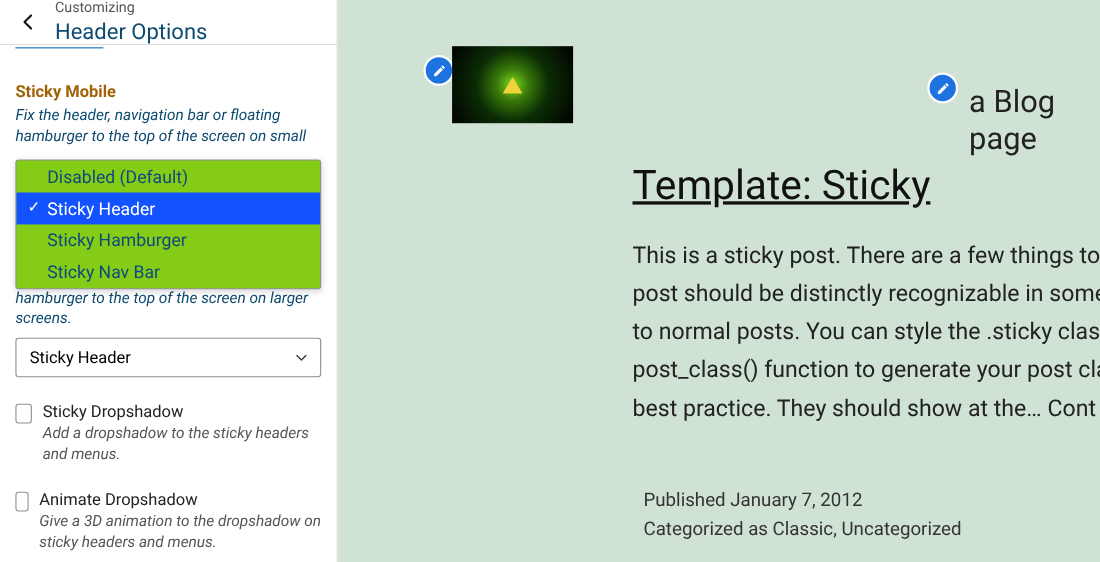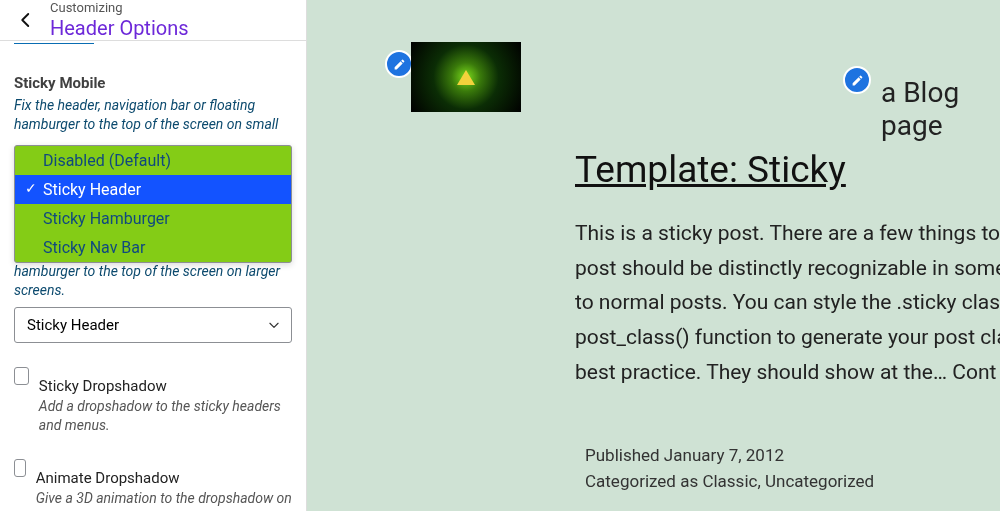--- a/index.html
+++ b/index.html
@@ -4,35 +4,35 @@
 <style>
   * { box-sizing: border-box; margin: 0; padding: 0; }
   html, body { width: 1000px; height: 511px; overflow: hidden; font-family: -apple-system, BlinkMacSystemFont, "Segoe UI", Roboto, sans-serif; background: #fff; }
   .app { display: flex; width: 100%; height: 100%; }
   .sidebar { width: 307px; flex: 0 0 307px; background: #fff; border-right: 1px solid #ddd; display: flex; flex-direction: column; }
   .sb-header { height: 55px; border-bottom: 1px solid #ddd; display: flex; align-items: center; padding: 0 12px 0 6px; }
   .back-btn { width: 40px; height: 40px; display: flex; align-items: center; justify-content: center; cursor: pointer; }
   .back-btn svg { width: 18px; height: 18px; }
   .titles { display: flex; flex-direction: column; line-height: 1.2; margin-left: 4px; }
   .titles .sub { font-size: 13px; color: #555; }
-  .titles .main { font-size: 20px; color: #6d28d9; }
+  .titles .main { font-size: 20px; color: #0c4a6e; }
   .sb-body { padding: 0 14px 14px 14px; position: relative; }
   .partial-pill { height: 7px; border-top: 1px solid #0a6db3; margin-top: 2px; width: 80px; }
-  .section-title { font-size: 15px; font-weight: 700; color: #404040; margin-top: 24px; }
+  .section-title { font-size: 15px; font-weight: 700; color: #a16207; margin-top: 24px; }
   .helptext { font-size: 14px; color: #0c4a6e; font-style: italic; line-height: 1.35; margin-top: 4px; }
   .dropdown-open { margin-top: 4px; border: 1px solid #8c8f94; border-radius: 3px; background: #84cc16; position: absolute; left: 14px; right: 14px; top: 100px; box-shadow: 0 2px 6px rgba(0,0,0,.15); }
   .dropdown-open .option { padding: 5px 12px 5px 28px; font-size: 16px; color: #10497f; cursor: pointer; position: relative; }
   .dropdown-open .option.selected { background: #1353ff; color: #fff; }
   .dropdown-open .option.selected::before { content: "✓"; position: absolute; left: 10px; font-size: 14px; }
   .spacer-after-dd { height: 105px; }
   .closed-select { margin-top: 8px; border: 1px solid #8c8f94; border-radius: 3px; height: 36px; display: flex; align-items: center; justify-content: space-between; padding: 0 10px 0 12px; font-size: 15px; cursor: pointer; background: #fff; }
   .closed-select svg { width: 14px; height: 14px; }
   .check-row { display: flex; align-items: flex-start; margin-top: 22px; }
   .check-row input[type=checkbox] { width: 18px; height: 18px; margin-top: 2px; border: 1px solid #8c8f94; border-radius: 3px; appearance: none; background: #fff; cursor: pointer; }
-  .check-row .labels { margin-left: 10px; margin-top: 12px; }
+  .check-row .labels { margin-left: 10px; }
   .check-row .labels .lbl { font-size: 15px; color: #222; }
   .check-row .labels .desc { font-size: 14px; color: #555; font-style: italic; line-height: 1.35; margin-top: 2px; }
 
   .preview { flex: 1; background: #cfe2d4; position: relative; overflow: hidden; }
   .edit-badge { position: absolute; width: 28px; height: 28px; border-radius: 50%; background: #1e73e0; border: 2px solid #fff; display: flex; align-items: center; justify-content: center; cursor: pointer; }
   .edit-badge svg { width: 13px; height: 13px; fill: #fff; }
   .thumb { position: absolute; width: 110px; height: 70px; top: 42px; left: 104px; background: radial-gradient(circle at 50% 50%, #7bdc1c 0%, #3a7a0b 22%, #0b2d05 50%, #000 100%); display: flex; align-items: center; justify-content: center; }
   .tri { width: 0; height: 0; border-left: 9px solid transparent; border-right: 9px solid transparent; border-bottom: 15px solid #f2d23c; }
   .sitetitle { position: absolute; top: 76px; left: 574px; font-size: 28px; color: #222; }
   .post-title { position: absolute; top: 148px; left: 268px; font-size: 37px; color: #111; text-decoration: underline; cursor: pointer; text-align: center; }

